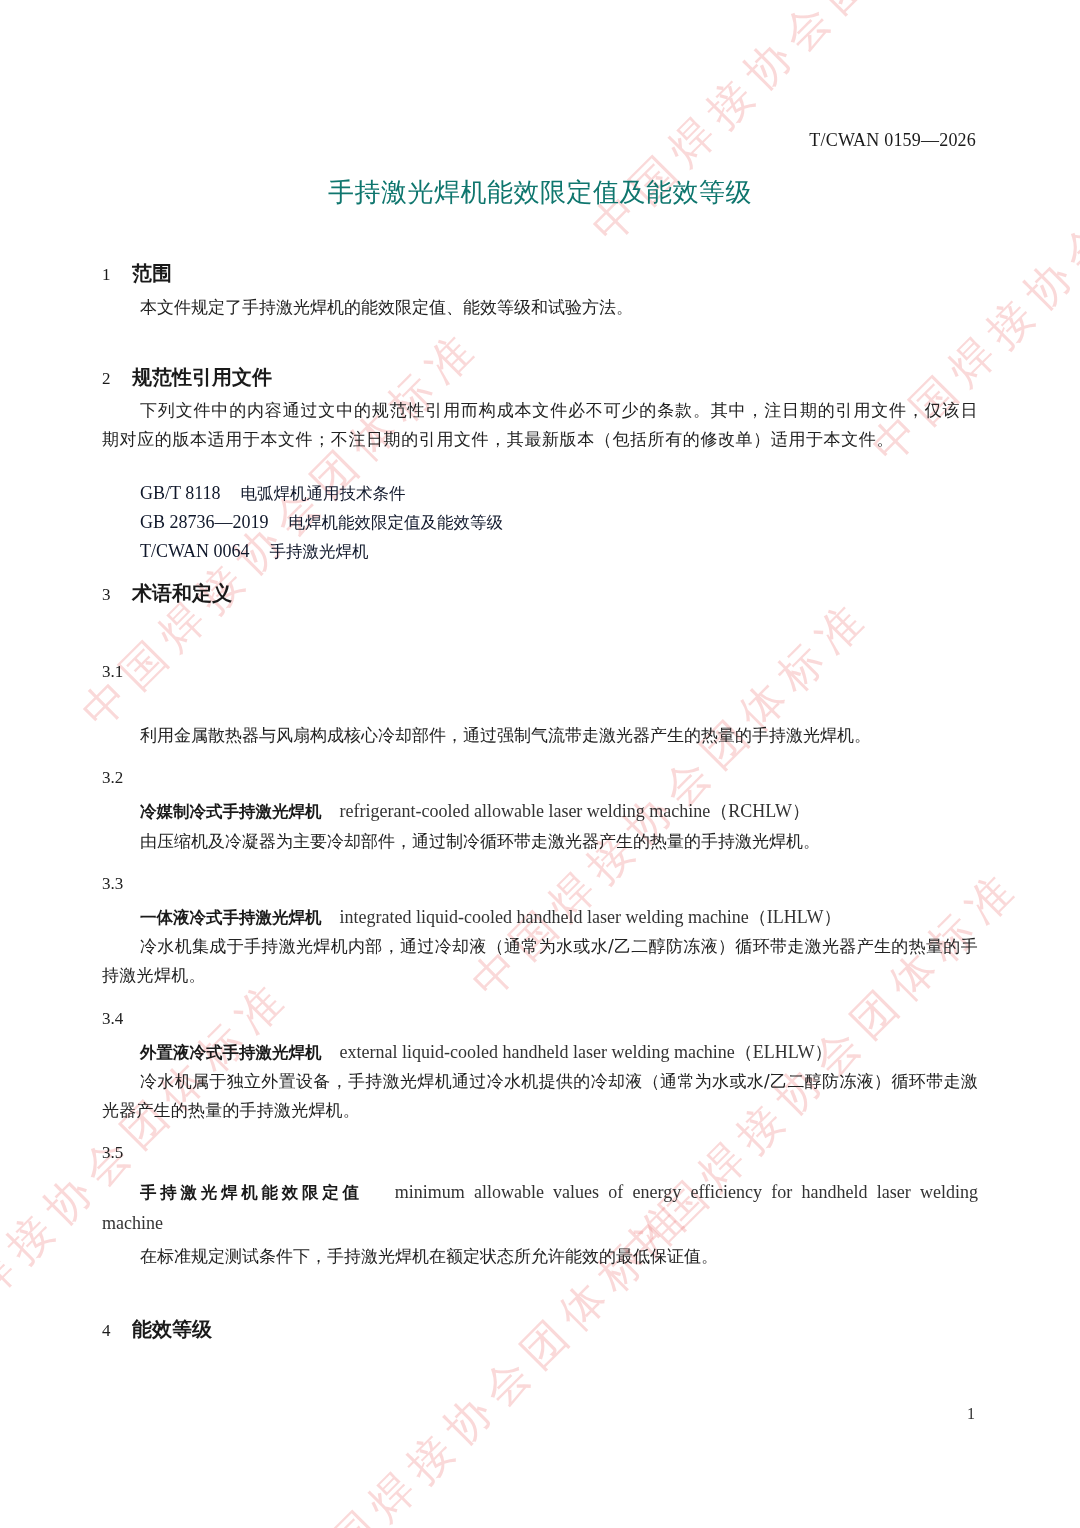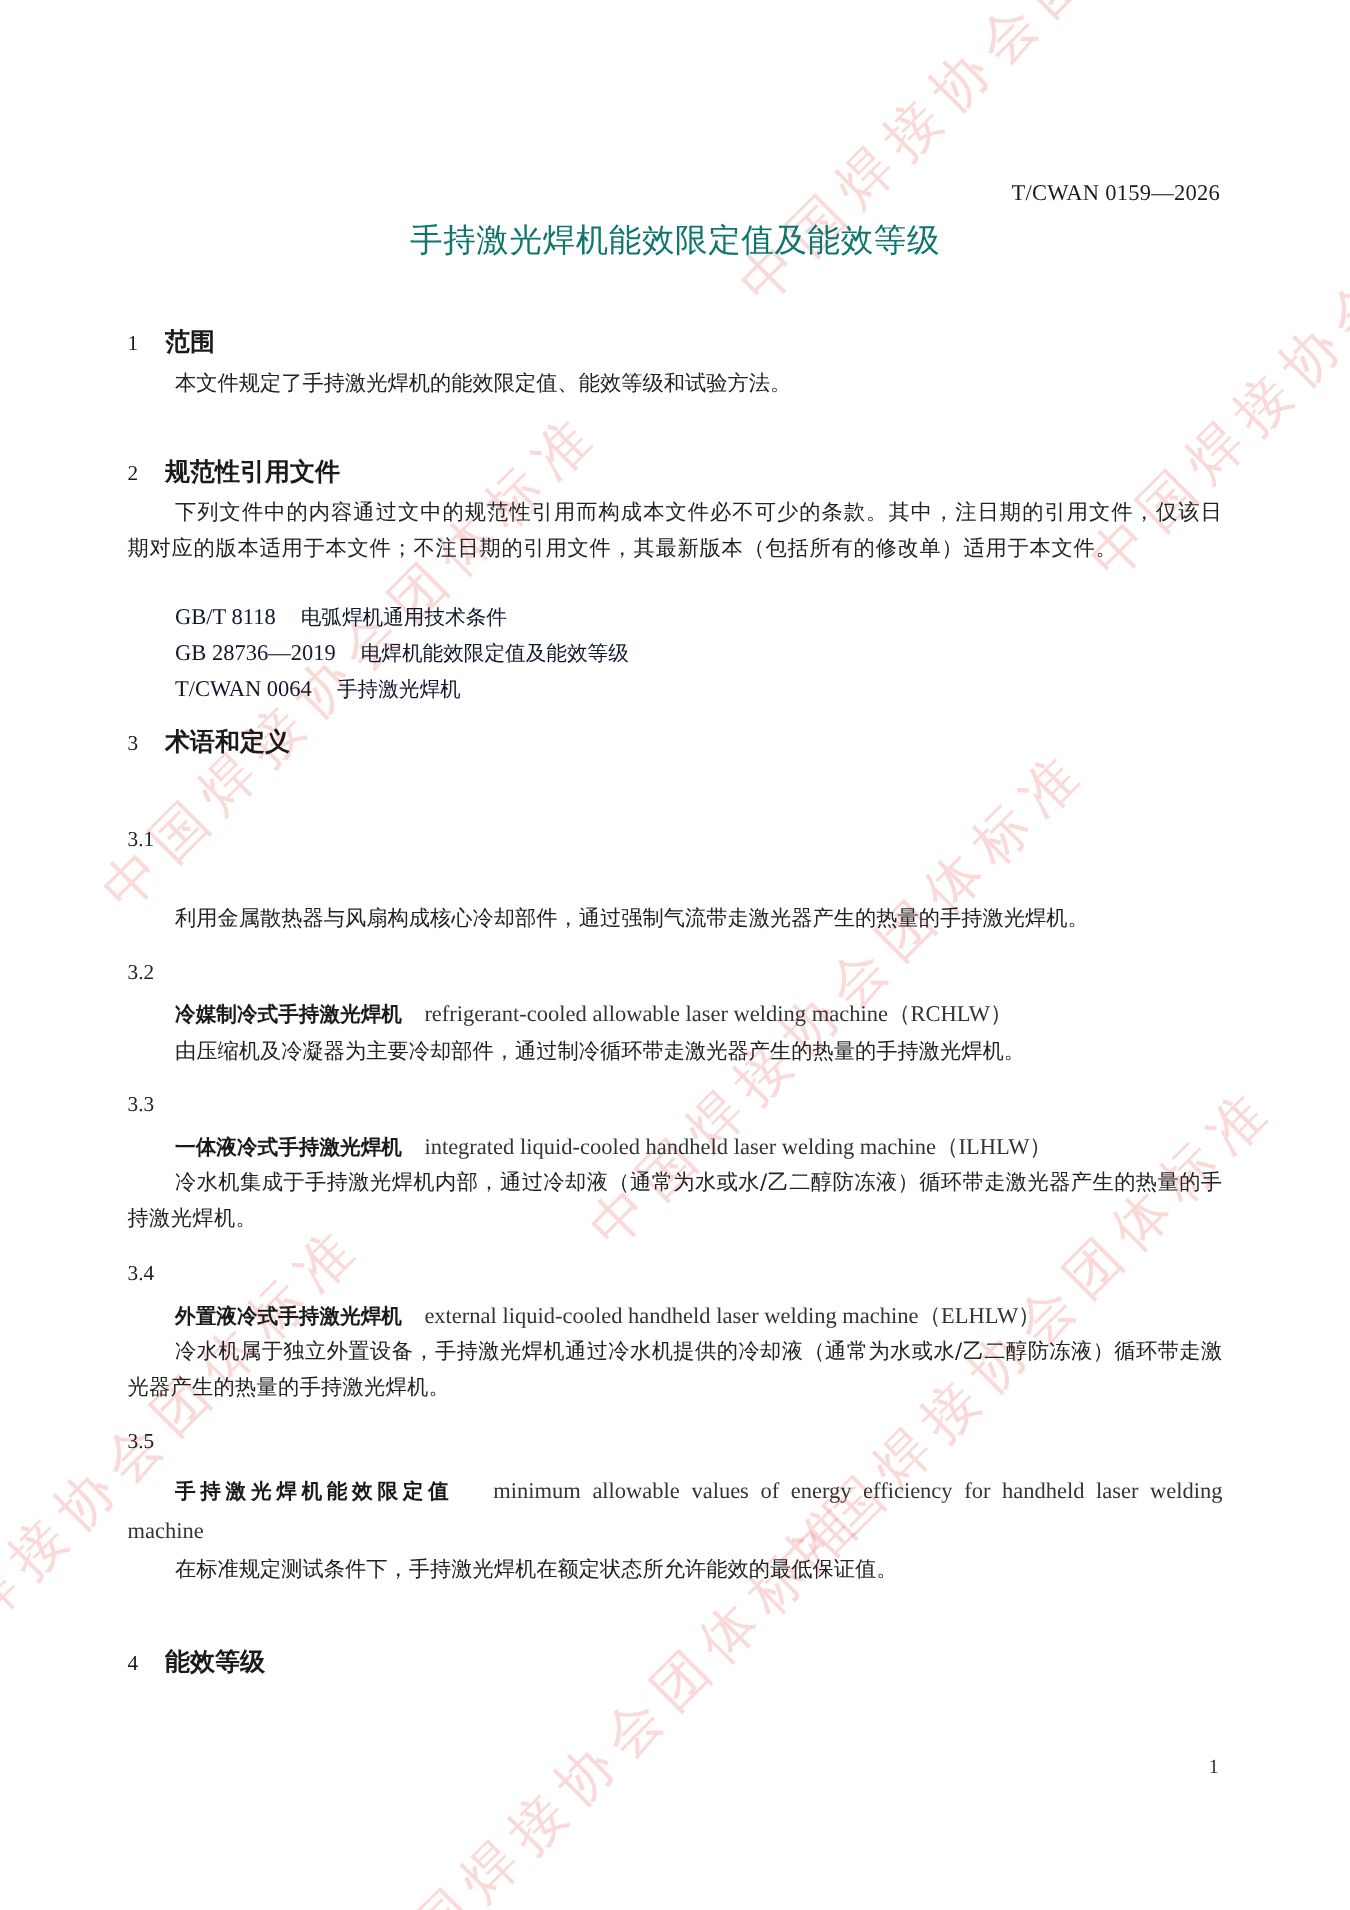--- a/index.html
+++ b/index.html
@@ -9,21 +9,21 @@
 
   
   .wm-layer { position: absolute; inset: 0; pointer-events: none; z-index: 0; }
   .wm { position: absolute; white-space: nowrap; color: rgba(236, 120, 120, 0.28);
         font-family: "DejaVu Sans", sans-serif; font-size: 44px; letter-spacing: 10px;
         transform-origin: left center; transform: rotate(-45deg); }
 
   .content { position: absolute; inset: 0; z-index: 1; }
   .abs { position: absolute; white-space: nowrap; }
 
-  .std-code { right: 104px; top: 144px; font-size: 18px; letter-spacing: 0.2px; }
+  .std-code { right: 104px; top: 130px; font-size: 18px; letter-spacing: 0.2px; }
   .doc-title { left: 0; width: 1080px; text-align: center; top: 175px;
                font-family: "DejaVu Sans", sans-serif; font-size: 26px; font-weight: 500; letter-spacing: 0.5px; color: #0f766e; }
 
   .h1 { left: 102px; font-size: 17px; }
   .h1 .num { display: inline-block; width: 30px; font-family: "Liberation Serif", serif; }
   .h1 .label { font-family: "DejaVu Sans", sans-serif; font-weight: bold; font-size: 20px; }
 
   .para { font-size: 17px; line-height: 29px; color: #222; font-family: "DejaVu Sans", sans-serif; font-weight: 400; }
   .para.indent { left: 140px; }
   .para.block { left: 102px; width: 876px; white-space: normal; text-align: justify; text-indent: 38px; }

